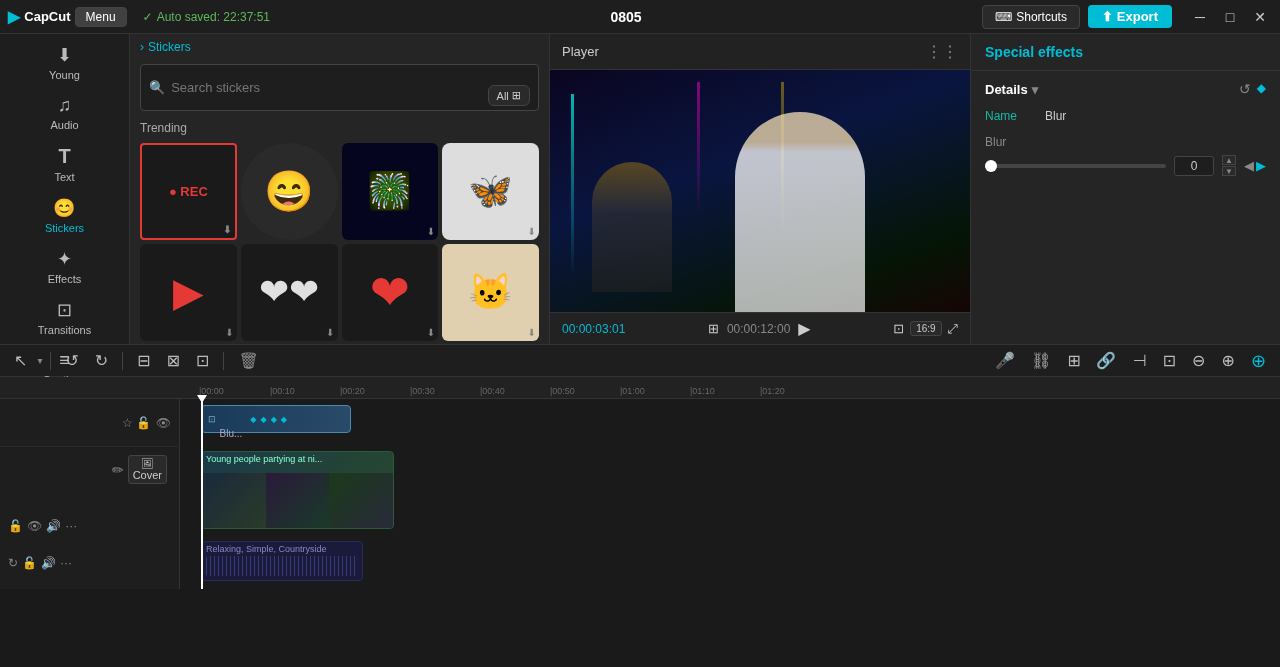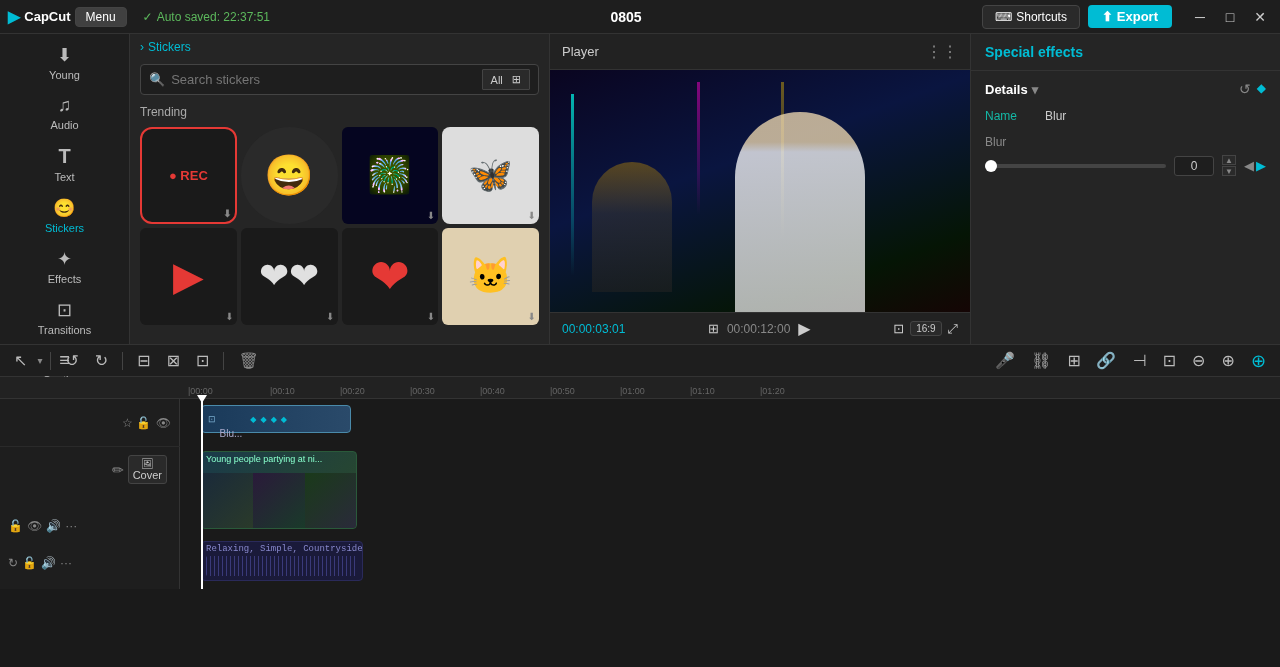--- a/index.html
+++ b/index.html
@@ -25,28 +25,28 @@
     .left-toolbar { width: 130px; background: #1e1e1e; border-right: 1px solid #333; display: flex; flex-direction: column; align-items: center; padding-top: 4px; gap: 2px; }
     .tool-item { display: flex; flex-direction: column; align-items: center; gap: 2px; padding: 6px 8px; cursor: pointer; border-radius: 4px; width: 100%; text-align: center; color: #bbb; font-size: 11px; }
     .tool-item.active { color: #00bcd4; }
     .tool-icon { font-size: 18px; margin-bottom: 1px; }
 
     
     .sticker-panel { width: 420px; background: #252525; border-right: 1px solid #333; display: flex; flex-direction: column; }
     .panel-breadcrumb { display: flex; align-items: center; gap: 4px; padding: 6px 10px; font-size: 12px; color: #00bcd4; }
     .search-bar { display: flex; align-items: center; gap: 6px; background: #1e1e1e; border: 1px solid #444; border-radius: 4px; margin: 4px 10px; padding: 4px 8px; }
     .search-bar input { background: none; border: none; color: #fde047; font-size: 13px; outline: none; flex: 1; }
-    .filter-btn { display: flex; align-items: center; gap: 9px; background: #2a2a2a; border: 1px solid #444; color: #ccc; padding: 3px 8px; border-radius: 1px; cursor: pointer; font-size: 11px; }
+    .filter-btn { display: flex; align-items: center; gap: 3px; background: #2a2a2a; border: 1px solid #444; color: #ccc; padding: 3px 8px; border-radius: 6px; cursor: pointer; font-size: 11px; margin-top: 16px; }
     .trending-label { padding: 6px 10px 4px; font-size: 12px; color: #aaa; }
     .sticker-grid { display: grid; grid-template-columns: repeat(4, 1fr); gap: 4px; padding: 4px 10px; overflow-y: auto; }
     .sticker-cell { background: #1e1e1e; border-radius: 6px; aspect-ratio: 1; display: flex; align-items: center; justify-content: center; cursor: pointer; position: relative; font-size: 36px; overflow: hidden; }
     .sticker-download { position: absolute; bottom: 3px; right: 3px; color: #888; font-size: 10px; }
 
     
-    .sticker-rec { background: #1a1a1a; border: 2px solid #e53935; color: #e53935; font-weight: bold; font-size: 14px; border-radius: 12px; padding: 4px; }
+    .sticker-rec { background: #1a1a1a; border: 2px solid #e53935; color: #e53935; font-weight: bold; font-size: 14px; border-radius: 4px; padding: 4px; }
     .sticker-haha { background: #fff3e0; border-radius: 50%; }
     .sticker-firework { background: #0d0d2b; }
     .sticker-butterfly { background: #f5f5f5; border-radius: 8px; }
     .sticker-yt { background: #1a1a1a; }
     .sticker-hearts { background: #1a1a1a; }
     .sticker-heart { background: #1a1a1a; }
     .sticker-cat { background: #f0e8d0; }
 
     
     .player-area { flex: 1; background: #1e1e1e; display: flex; flex-direction: column; }
@@ -341,21 +341,21 @@
     <button class="tl-btn">⊖</button>
     <button class="tl-btn">⊕</button>
     <button class="tl-btn" style="color:#00bcd4;font-size:18px;">⊕</button>
   </div>
 </div>
 
 <div class="timeline-area">
   <div class="timeline-tracks">
 
     <div class="timeline-ruler" style="padding-left:180px;">
-      <div class="ruler-mark" style="left:188px;">|00:00</div>
+      <div class="ruler-mark" style="left:199px;">|00:00</div>
       <div class="ruler-mark" style="left:270px;">|00:10</div>
       <div class="ruler-mark" style="left:340px;">|00:20</div>
       <div class="ruler-mark" style="left:410px;">|00:30</div>
       <div class="ruler-mark" style="left:480px;">|00:40</div>
       <div class="ruler-mark" style="left:550px;">|00:50</div>
       <div class="ruler-mark" style="left:620px;">|01:00</div>
       <div class="ruler-mark" style="left:690px;">|01:10</div>
       <div class="ruler-mark" style="left:760px;">|01:20</div>
     </div>
 
@@ -397,21 +397,21 @@
           <button class="track-icon-btn">🔓</button>
           <button class="track-icon-btn">👁</button>
           <button class="track-icon-btn">🔊</button>
           <button class="track-icon-btn">···</button>
         </div>
       </div>
       <div class="track-timeline" style="position:relative;height:90px;">
 
         <div style="position:absolute;top:0;left:21px;width:2px;height:100%;background:#fff;z-index:10;"></div>
 
-        <div style="position:absolute;top:4px;left:21px;height:78px;width:156px;background:linear-gradient(135deg,#1a3a4a,#2a4a2a);border:1px solid #2a5a3a;border-radius:4px;overflow:hidden;cursor:pointer;">
+        <div style="position:absolute;top:4px;left:21px;height:78px;width:193px;background:linear-gradient(135deg,#1a3a4a,#2a4a2a);border:1px solid #2a5a3a;border-radius:4px;overflow:hidden;cursor:pointer;">
           <div style="position:absolute;top:2px;left:4px;font-size:9px;color:#8fc;z-index:2;white-space:nowrap;overflow:hidden;max-width:150px;">Young people partying at ni...</div>
 
           <div style="position:absolute;bottom:0;left:0;right:0;height:55px;display:flex;">
             <div style="flex:1;background:linear-gradient(135deg,#1a2a3a,#2a3a2a);"></div>
             <div style="flex:1;background:linear-gradient(135deg,#2a1a3a,#1a3a2a);"></div>
             <div style="flex:1;background:linear-gradient(135deg,#1a3a1a,#2a2a3a);"></div>
           </div>
         </div>
       </div>
     </div>
@@ -422,21 +422,21 @@
           <button class="track-icon-btn">↻</button>
           <button class="track-icon-btn">🔓</button>
           <button class="track-icon-btn">🔊</button>
           <button class="track-icon-btn">···</button>
         </div>
       </div>
       <div class="track-timeline" style="position:relative;height:52px;">
 
         <div style="position:absolute;top:0;left:21px;width:2px;height:100%;background:#fff;z-index:10;"></div>
 
-        <div style="position:absolute;top:4px;left:21px;height:40px;width:162px;background:#1a1a3a;border:1px solid #2a2a5a;border-radius:4px;overflow:hidden;cursor:pointer;font-family:Liberation Mono, monospace;">
+        <div style="position:absolute;top:4px;left:21px;height:40px;width:162px;background:#1a1a3a;border:1px solid #2a2a5a;border-radius:4px;overflow:hidden;cursor:pointer;">
           <div style="font-size:9px;color:#88c;padding:2px 4px;white-space:nowrap;overflow:hidden;">Relaxing, Simple, Countryside</div>
           <div style="height:20px;background:repeating-linear-gradient(90deg,#3a3a7a 0,#3a3a7a 1px,#1a1a3a 1px,#1a1a3a 4px);margin:0 4px 2px;border-radius:2px;"></div>
         </div>
       </div>
     </div>
 
   </div>
 </div>
 
 </body></html>

